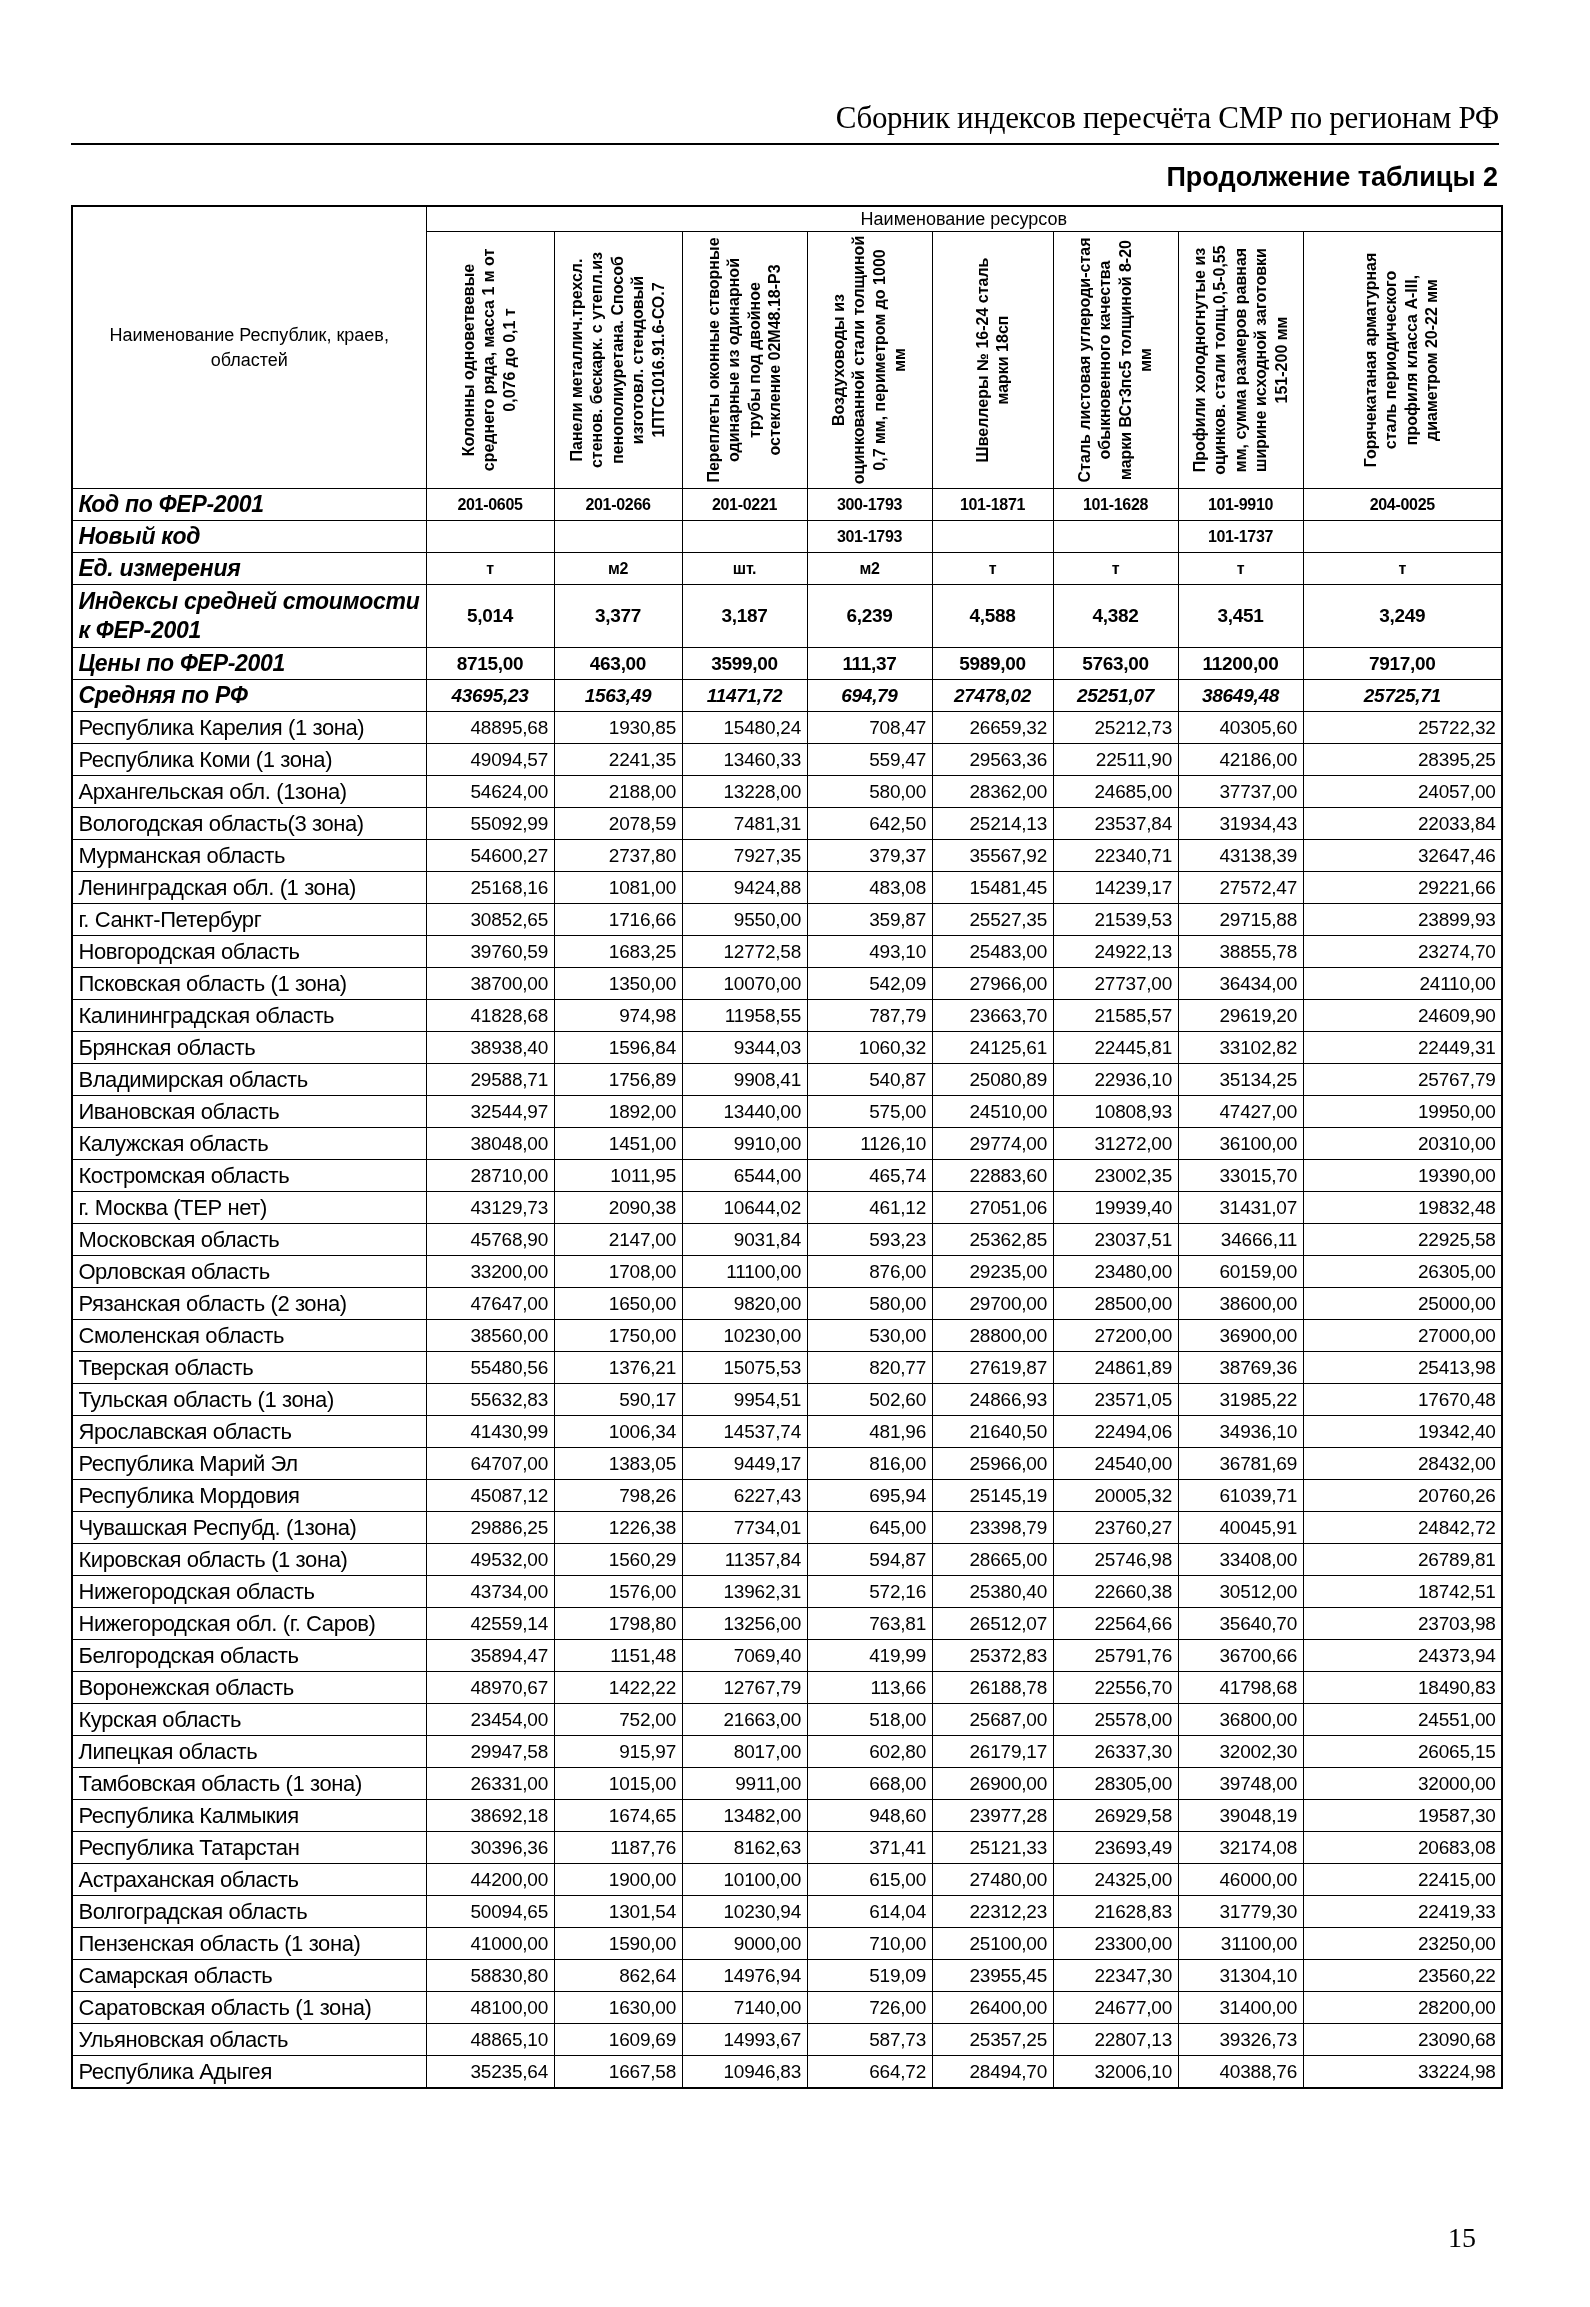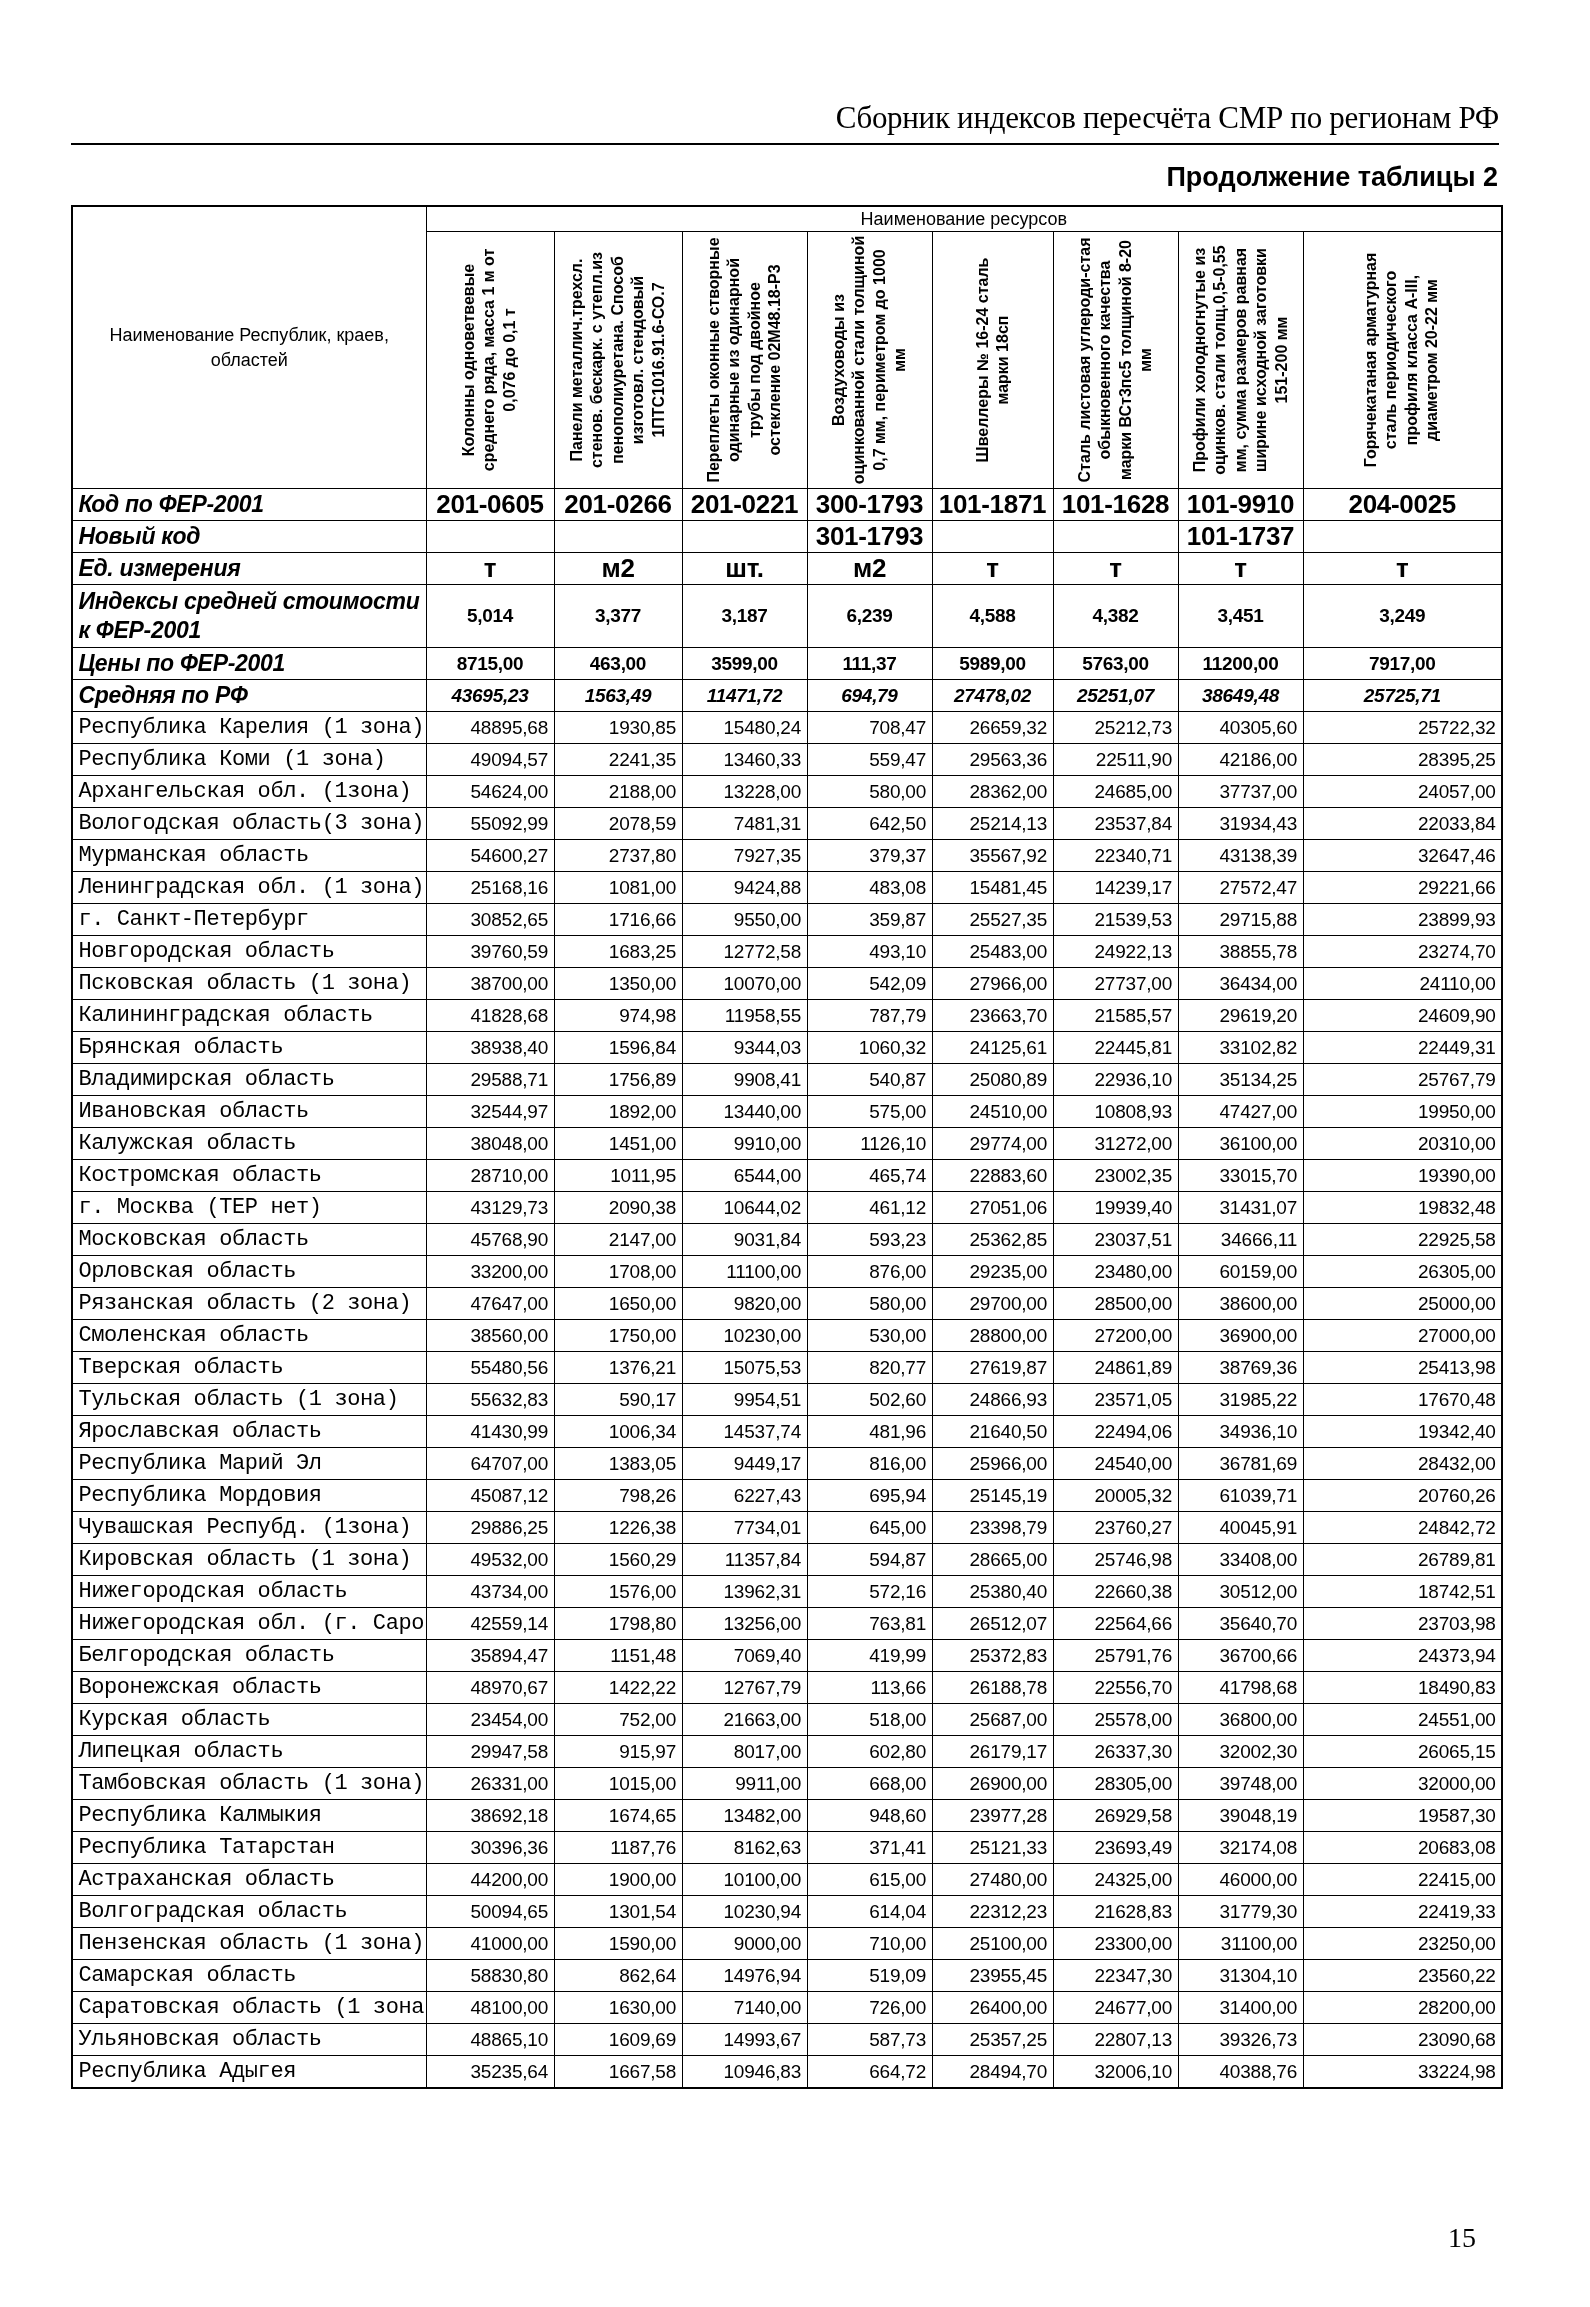--- a/index.html
+++ b/index.html
@@ -22,27 +22,27 @@
   table.main td, table.main th { border: 1.3px solid #000; padding: 0 5.4px; overflow: hidden; white-space: nowrap; }
   .th-region { font-weight: normal; font-size: 18px; white-space: normal !important; line-height: 1.35; }
   .th-group { font-weight: normal; font-size: 18px; text-align: center; height: 24px; }
   .th-res { height: 256px; padding: 0 !important; position: relative; }
   .th-res .rot {
     position: absolute; left: 50%; top: 50%;
     width: 249px; transform: translate(-50%, -50%) rotate(-90deg);
     font-size: 16px; line-height: 1.28; text-align: center; white-space: normal;
   }
   .meta-label { font-weight: bold; font-size: 23px; text-align: left; letter-spacing: -0.3px; font-style: italic; }
-  .meta-cell { font-weight: bold; font-size: 26px; text-align: center; letter-spacing: -0.3px; }
+  .meta-cell { font-weight: bold; font-size: 16px; text-align: center; letter-spacing: -0.3px; }
   .meta-cell.small { font-size: 19px; }
   .meta-cell.italic { font-style: italic; font-size: 19px; }
   tr.code-row td { height: 31px; }
   tr.idx-row td { height: 62px; }
   tr.idx-row .meta-label { white-space: normal; line-height: 1.25; }
-  .region-name { font-size: 22px; text-align: left; letter-spacing: -0.4px; font-family: Liberation Mono, monospace; }
+  .region-name { font-size: 22px; text-align: left; letter-spacing: -0.4px; }
   .num { font-size: 19px; text-align: right; letter-spacing: -0.2px; }
   tr.data-row td { height: 31px; }
   .page-number {
     position: absolute; left: 1448px; top: 2222px;
     font-family: "Liberation Serif", serif; font-size: 28px;
   }
 </style>
 </head>
 <body>
 

